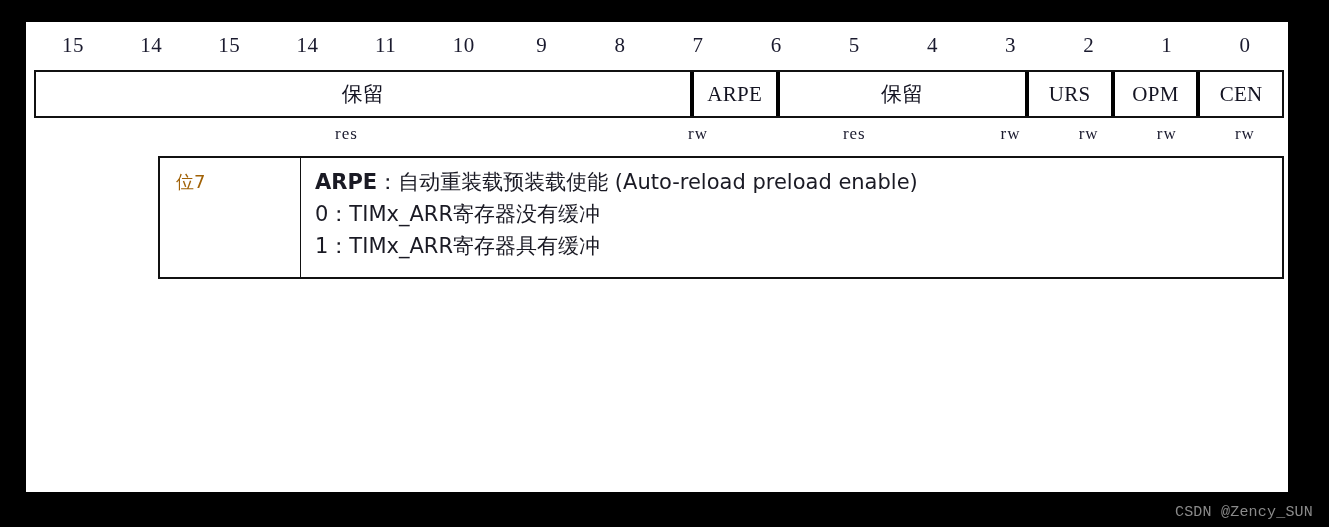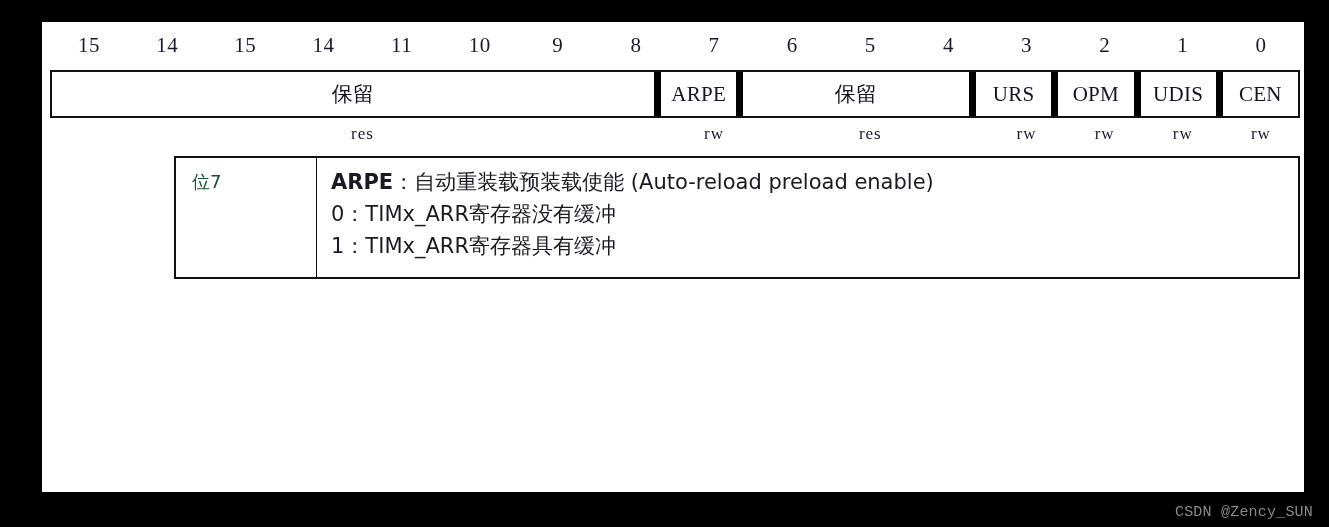--- a/index.html
+++ b/index.html
@@ -9,21 +9,21 @@
   }
   body {
     width: 1329px;
     height: 527px;
     overflow: hidden;
     font-family: "Liberation Serif", "DejaVu Serif", serif;
   }
 
   #page {
     position: absolute;
-    left: 42px;
+    left: 26px;
     top: 22px;
     width: 1262px;
     height: 470px;
     background: #ffffff;
   }
 
   
   .bitnum-row {
     position: absolute;
     left: 8px;
@@ -55,21 +55,21 @@
     background: #ffffff;
   }
   .reg-cell {
     display: flex;
     align-items: center;
     justify-content: center;
     font-family: "Liberation Serif", "DejaVu Serif", serif;
     font-size: 21px;
     color: #141422;
     box-sizing: border-box;
-    border-right: 7px solid #000000;
+    border-right: 4px solid #000000;
     height: 100%;
     letter-spacing: 0.3px;
   }
   .reg-cell:last-child { border-right: none; }
   .reg-cell.cn {
     font-family: "DejaVu Sans", "Liberation Sans", sans-serif;
     font-size: 21px;
   }
 
   
@@ -111,21 +111,21 @@
   .desc-table td {
     border: 1px solid #111111;
     vertical-align: top;
     padding: 0;
   }
   .bit-label-cell {
     width: 124px;
     padding: 12px 0 0 16px !important;
     font-family: "Liberation Serif", "DejaVu Serif", serif;
     font-size: 19px;
-    color: #14532d;
+    color: #a16207;
   }
   .bit-label-cell .cnlab {
     font-family: "DejaVu Sans", "Liberation Sans", sans-serif;
     font-size: 18px;
   }
   .desc-cell {
     padding: 9px 10px 12px 14px !important;
   }
   .desc-line {
     font-family: "DejaVu Sans", "Liberation Sans", sans-serif;
@@ -173,21 +173,20 @@
       <div class="bitnum">1</div>
       <div class="bitnum">0</div>
     </div>
 
   <div class="reg-row">
       <div class="reg-cell cn" style="flex: 8 1 0px;">保留</div>
       <div class="reg-cell" style="flex: 1 1 0px;">ARPE</div>
       <div class="reg-cell cn" style="flex: 3 1 0px;">保留</div>
       <div class="reg-cell" style="flex: 1 1 0px;">URS</div>
       <div class="reg-cell" style="flex: 1 1 0px;">OPM</div>
-      <div class="reg-cell" style="flex: 1 1 0px;">UDIS</div>
       <div class="reg-cell" style="flex: 1 1 0px;">CEN</div>
     </div>
 
   <div class="acc-row">
       <div class="acc-cell" style="flex: 8 1 0px;">res</div>
       <div class="acc-cell" style="flex: 1 1 0px;">rw</div>
       <div class="acc-cell" style="flex: 3 1 0px;">res</div>
       <div class="acc-cell" style="flex: 1 1 0px;">rw</div>
       <div class="acc-cell" style="flex: 1 1 0px;">rw</div>
       <div class="acc-cell" style="flex: 1 1 0px;">rw</div>

